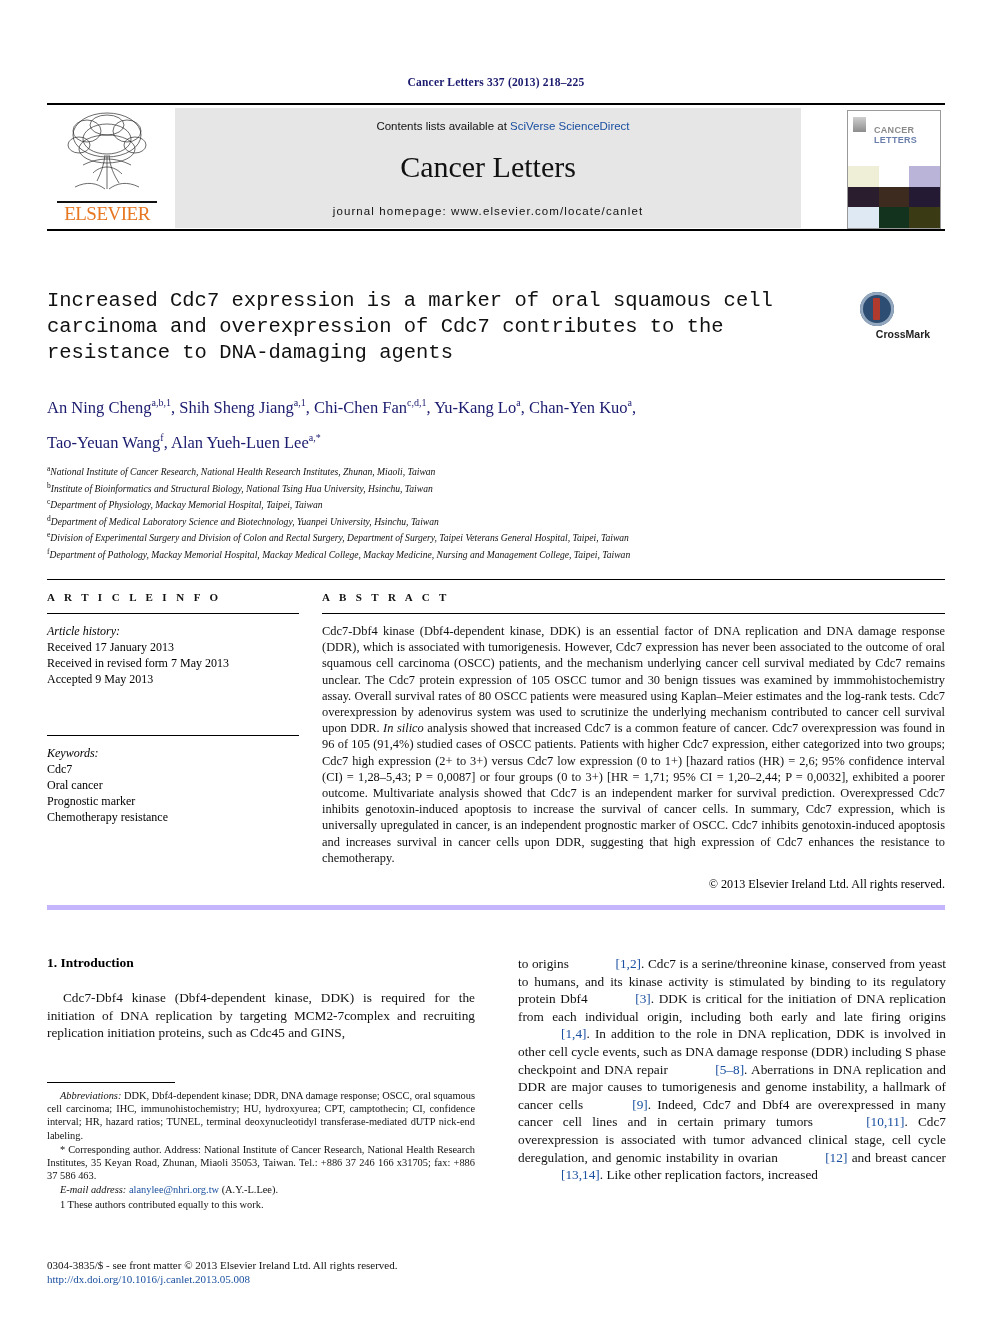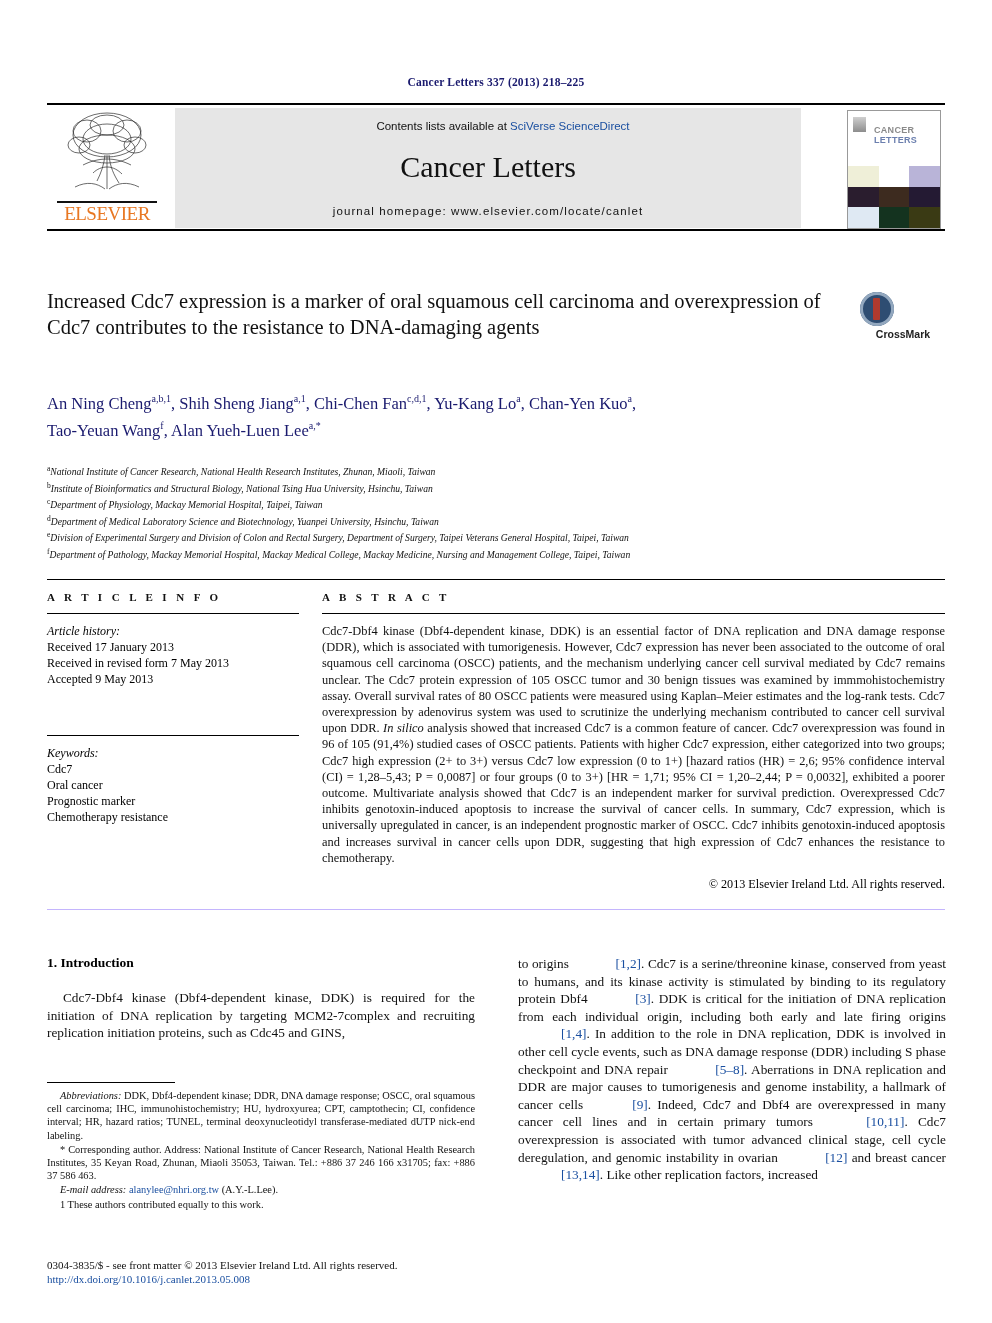--- a/index.html
+++ b/index.html
@@ -165,21 +165,21 @@
   .cover-grid i { display: block; }
 
   
   .title-area {
     position: absolute;
     left: 47px;
     top: 288px;
     width: 800px;
   }
   .art-title {
-    font-family: Liberation Serif, serif;
+    font-family: Liberation Mono, monospace;
     font-size: 20.5px;
     line-height: 26px;
     color: #111;
     margin: 0;
     font-weight: normal;
   }
   .crossmark {
     position: absolute;
     left: 860px;
     top: 292px;
@@ -215,21 +215,21 @@
   }
 
   
   .authors {
     position: absolute;
     left: 47px;
     top: 388px;
     width: 810px;
     font-family: "Liberation Serif", serif;
     font-size: 16.5px;
-    line-height: 22px;
+    line-height: 30px;
     color: #1a1a6e;
   }
   .authors sup { font-size: 10px; color: #1a1a6e; }
 
   .affils {
     position: absolute;
     left: 47px;
     top: 462px;
     width: 880px;
     font-family: "Liberation Serif", serif;
@@ -240,21 +240,21 @@
   }
   .affils div sup { font-style: normal; font-size: 7.5px; }
 
   
   .band {
     position: absolute;
     left: 47px;
     top: 579px;
     width: 898px;
     border-top: 1px solid #000;
-    border-bottom: 1px solid #c4b5fd;
+    border-bottom: 5px solid #c4b5fd;
     height: 331px;
     box-sizing: border-box;
   }
   .info-col {
     position: absolute;
     left: 0;
     top: 0;
     width: 252px;
     padding-top: 11px;
   }

